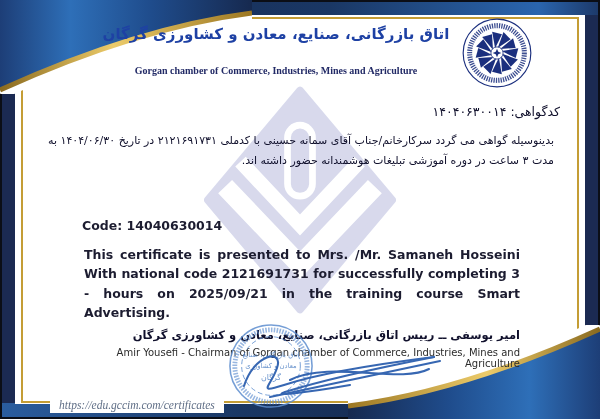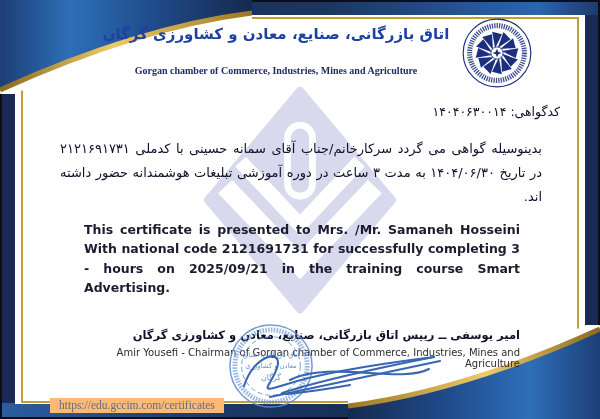--- a/index.html
+++ b/index.html
@@ -23,35 +23,35 @@
   
   .header{position:absolute;left:60px;right:108px;top:24px;text-align:center;}
   .title-fa{font-size:15px;font-weight:bold;color:#1e41a4;direction:rtl;line-height:1.35;}
   .subtitle-en{font-family:"Liberation Serif",serif;font-weight:bold;font-size:10px;
                color:#222a66;margin-top:21px;}
   .logo{position:absolute;left:461px;top:17px;width:72px;height:72px;}
   
   .fa-block{position:absolute;left:42px;right:40px;top:104px;direction:rtl;
             color:#10102c;font-weight:normal;}
   .fa-code{font-size:12.5px;text-align:right;margin:0 0 12px 0;}
-  .fa-text{font-size:13px;line-height:1.85;text-align:justify;margin:18px;}
+  .fa-text{font-size:11px;line-height:1.85;text-align:justify;margin:6px;}
   
   .en-block{position:absolute;left:82px;width:440px;top:218px;color:#1c1c30;font-weight:bold;}
   .en-code{font-size:12.5px;margin:0 0 12px 0;}
   .en-text{font-size:12.5px;line-height:1.55;text-align:justify;margin:2px;}
   
   .sig-block{position:absolute;left:80px;right:80px;top:328px;text-align:right;}
   .sig-fa{font-size:11.5px;font-weight:bold;color:#10102c;direction:rtl;}
   .sig-en{font-size:10px;color:#2b2b2b;margin-top:5px;}
   .stamp{position:absolute;left:227px;top:322px;width:88px;height:88px;opacity:.85;}
   .scrawl{position:absolute;left:228px;top:340px;width:225px;height:66px;}
   
-  .url-box{position:absolute;left:50px;bottom:6px;background:#fdba74;padding:0 9px;
+  .url-box{position:absolute;left:50px;bottom:6px;background:#ffffff;padding:0 9px;
            font-family:"Liberation Serif",serif;font-size:11.5px;color:#5f6e86;
-           height:15px;line-height:15px;z-index:9;}
+           height:15px;line-height:15px;z-index:9;font-style:italic;}
 </style>
 </head>
 <body>
 
 <div class="stage">
 
   <div class="band-side band-left"></div>
   <div class="band-side band-right"></div>
   <div class="band-top"></div>
   <div class="band-bottom"></div>
@@ -117,20 +117,21 @@
     <circle r="8.5" fill="#ffffff" stroke="#1b2f7e" stroke-width="1.2"></circle>
     <path d="M0,-6 L1.8,-1.8 L6,0 L1.8,1.8 L0,6 L-1.8,1.8 L-6,0 L-1.8,-1.8 Z" fill="#1b2f7e"></path>
   </svg>
 
   <div class="fa-block">
     <p class="fa-code">کدگواهی: ۱۴۰۴۰۶۳۰۰۱۴</p>
     <p class="fa-text">بدینوسیله گواهی می گردد سرکارخانم/جناب آقای سمانه حسینی با کدملی ۲۱۲۱۶۹۱۷۳۱ در تاریخ ۱۴۰۴/۰۶/۳۰ به مدت ۳ ساعت در دوره آموزشی تبلیغات هوشمندانه حضور داشته اند.</p>
   </div>
 
   <div class="en-block">
+    <p class="en-code">Code: 14040630014</p>
     <p class="en-text">This certificate is presented to Mrs. /Mr. Samaneh Hosseini With national code 2121691731 for successfully completing 3 - hours on 2025/09/21 in the training course Smart Advertising.</p>
   </div>
 
   <div class="sig-block">
     <div class="sig-fa">امیر یوسفی ــ رییس اتاق بازرگانی، صنایع، معادن و کشاورزی گرگان</div>
     <div class="sig-en">Amir Yousefi - Chairman of Gorgan  chamber of Commerce, Industries, Mines and Agriculture</div>
   </div>
 
   <svg class="stamp" viewBox="-45 -45 90 90">
     <circle r="42" fill="none" stroke="#5e8ecf" stroke-width="1.6"></circle>

